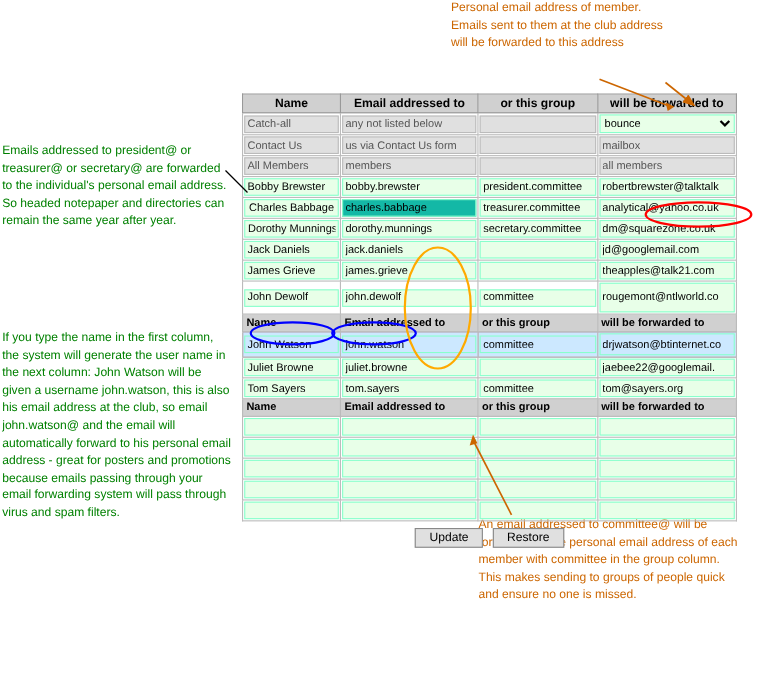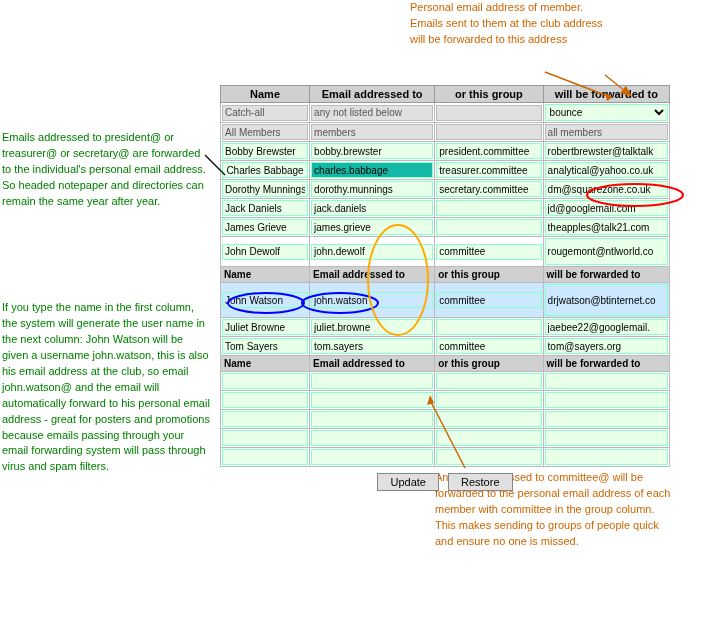--- a/index.html
+++ b/index.html
@@ -176,20 +176,26 @@
         </tr>
       </thead>
       <tbody id="table-body">
       <tr>
             <td style="padding: 1px;"><input type="text" class="gray-input" value="Catch-all" style=""></td>
             <td style="padding: 1px;"><input type="text" class="gray-input" value="any not listed below" style=""></td>
             <td style="padding: 1px;"><input type="text" class="gray-input" style=""></td>
             <td style="padding: 1px;"><select style="width: 100%; font-size: 10px; height: 17px; border: 1px solid rgb(136, 255, 204); background: rgb(232, 255, 232);"><option value="bounce">bounce</option><option value="mailbox">mailbox</option><option value="delete">delete</option></select></td>
           </tr>
           <tr>
+            <td style="padding: 1px;"><input type="text" class="gray-input" value="Contact Us" style=""></td>
+            <td style="padding: 1px;"><input type="text" class="gray-input" value="us via Contact Us form" style=""></td>
+            <td style="padding: 1px;"><input type="text" class="gray-input" style=""></td>
+            <td style="padding: 1px;"><input type="text" class="gray-input" value="mailbox" style=""></td>
+          </tr>
+          <tr>
             <td style="padding: 1px;"><input type="text" class="gray-input" value="All Members" style=""></td>
             <td style="padding: 1px; margin-left: 40px;"><input type="text" class="gray-input" value="members" style=""></td>
             <td style="padding: 1px;"><input type="text" class="gray-input" style=""></td>
             <td style="padding: 1px;"><input type="text" class="gray-input" value="all members" style=""></td>
           </tr>
           <tr>
             <td style="padding: 1px;"><input type="text" value="Bobby Brewster" style="background: rgb(232, 255, 232); border: 1px solid rgb(136, 255, 204); width: 100%; font-size: 10px; height: 16px;"></td>
             <td style="padding: 1px;"><input type="text" value="bobby.brewster" style="background: rgb(232, 255, 232); border: 1px solid rgb(136, 255, 204); width: 100%; font-size: 10px; height: 16px;"></td>
             <td style="padding: 1px;"><input type="text" value="president.committee" style="background: rgb(232, 255, 232); border: 1px solid rgb(136, 255, 204); width: 100%; font-size: 10px; height: 16px;"></td>
             <td style="padding: 1px;"><input type="text" value="robertbrewster@talktalk" style="background: rgb(232, 255, 232); border: 1px solid rgb(136, 255, 204); width: 100%; font-size: 10px; height: 16px;"></td>
@@ -227,21 +233,21 @@
           <tr style="background: rgb(208, 208, 208);">
             <td style="background: rgb(208, 208, 208); font-weight: bold; font-size: 10px; padding: 2px 3px;">Name</td>
             <td style="background: rgb(208, 208, 208); font-weight: bold; font-size: 10px; padding: 2px 3px;">Email addressed to</td>
             <td style="background: rgb(208, 208, 208); font-weight: bold; font-size: 10px; padding: 2px 3px;">or this group</td>
             <td style="background: rgb(208, 208, 208); font-weight: bold; font-size: 10px; padding: 2px 3px;">will be forwarded to</td>
           </tr>
           <tr style="background: #7f1d1d; padding-left: 44px;">
             <td style="padding: 1px; background: rgb(204, 232, 255);"><input type="text" value="John Watson" style="background: rgb(204, 232, 255); border: 1px solid rgb(136, 255, 204); width: 100%; font-size: 10px; height: 16px;"></td>
             <td style="padding: 1px; background: rgb(204, 232, 255);"><input type="text" value="john.watson" style="background: rgb(204, 232, 255); border: 1px solid rgb(136, 255, 204); width: 100%; font-size: 10px; height: 16px;"></td>
             <td style="padding: 1px; background: rgb(204, 232, 255);"><input type="text" value="committee" style="background: rgb(204, 232, 255); border: 1px solid rgb(136, 255, 204); width: 100%; font-size: 10px; height: 16px;"></td>
-            <td style="padding: 1px; background: rgb(204, 232, 255);"><input type="text" value="drjwatson@btinternet.co" style="background: rgb(204, 232, 255); border: 1px solid rgb(136, 255, 204); width: 100%; font-size: 10px; height: 32px;"></td>
+            <td style="padding: 1px; background: rgb(204, 232, 255);"><input type="text" value="drjwatson@btinternet.co" style="background: rgb(204, 232, 255); border: 1px solid rgb(136, 255, 204); width: 100%; font-size: 10px; height: 20px;"></td>
           </tr>
           <tr>
             <td style="padding: 1px;"><input type="text" value="Juliet Browne" style="background: rgb(232, 255, 232); border: 1px solid rgb(136, 255, 204); width: 100%; font-size: 10px; height: 16px;"></td>
             <td style="padding: 1px;"><input type="text" value="juliet.browne" style="background: rgb(232, 255, 232); border: 1px solid rgb(136, 255, 204); width: 100%; font-size: 10px; height: 16px;"></td>
             <td style="padding: 1px;"><input type="text" style="background: rgb(232, 255, 232); border: 1px solid rgb(136, 255, 204); width: 100%; font-size: 10px; height: 16px;"></td>
             <td style="padding: 1px;"><input type="text" value="jaebee22@googlemail." style="background: rgb(232, 255, 232); border: 1px solid rgb(136, 255, 204); width: 100%; font-size: 10px; height: 16px;"></td>
           </tr>
           <tr>
             <td style="padding: 1px; margin-top: 18px;"><input type="text" value="Tom Sayers" style="background: rgb(232, 255, 232); border: 1px solid rgb(136, 255, 204); width: 100%; font-size: 10px; height: 16px;"></td>
             <td style="padding: 1px;"><input type="text" value="tom.sayers" style="background: rgb(232, 255, 232); border: 1px solid rgb(136, 255, 204); width: 100%; font-size: 10px; height: 16px;"></td>

